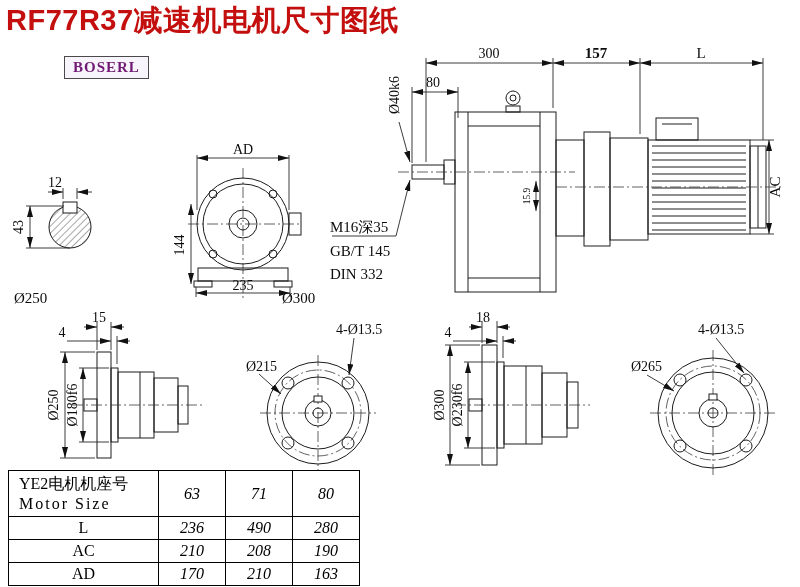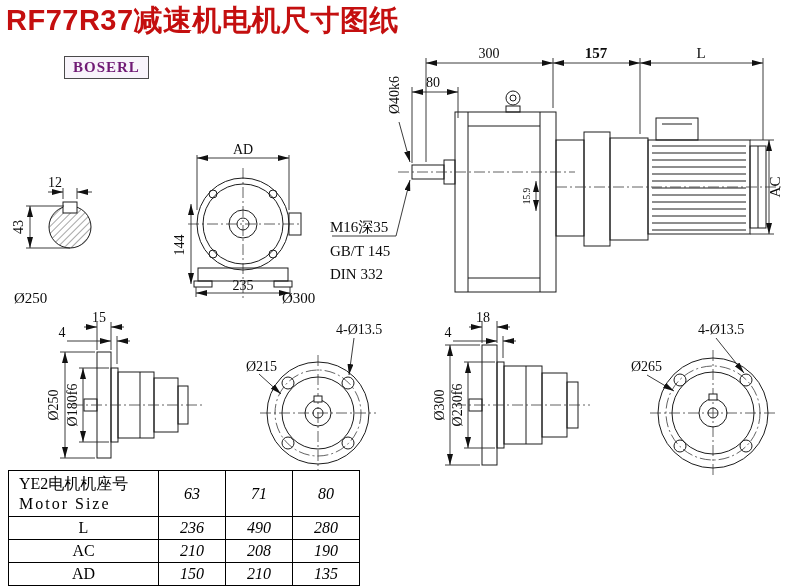--- a/index.html
+++ b/index.html
@@ -317,20 +317,20 @@
         <td class="val">280</td>
       </tr>
       <tr class="r">
         <td>AC</td>
         <td class="val">210</td>
         <td class="val">208</td>
         <td class="val">190</td>
       </tr>
       <tr class="r">
         <td>AD</td>
-        <td class="val">150</td>
+        <td class="val">170</td>
         <td class="val">210</td>
-        <td class="val">135</td>
+        <td class="val">163</td>
       </tr>
     </tbody>
   </table>
 
 </div>
 
 </body></html>

